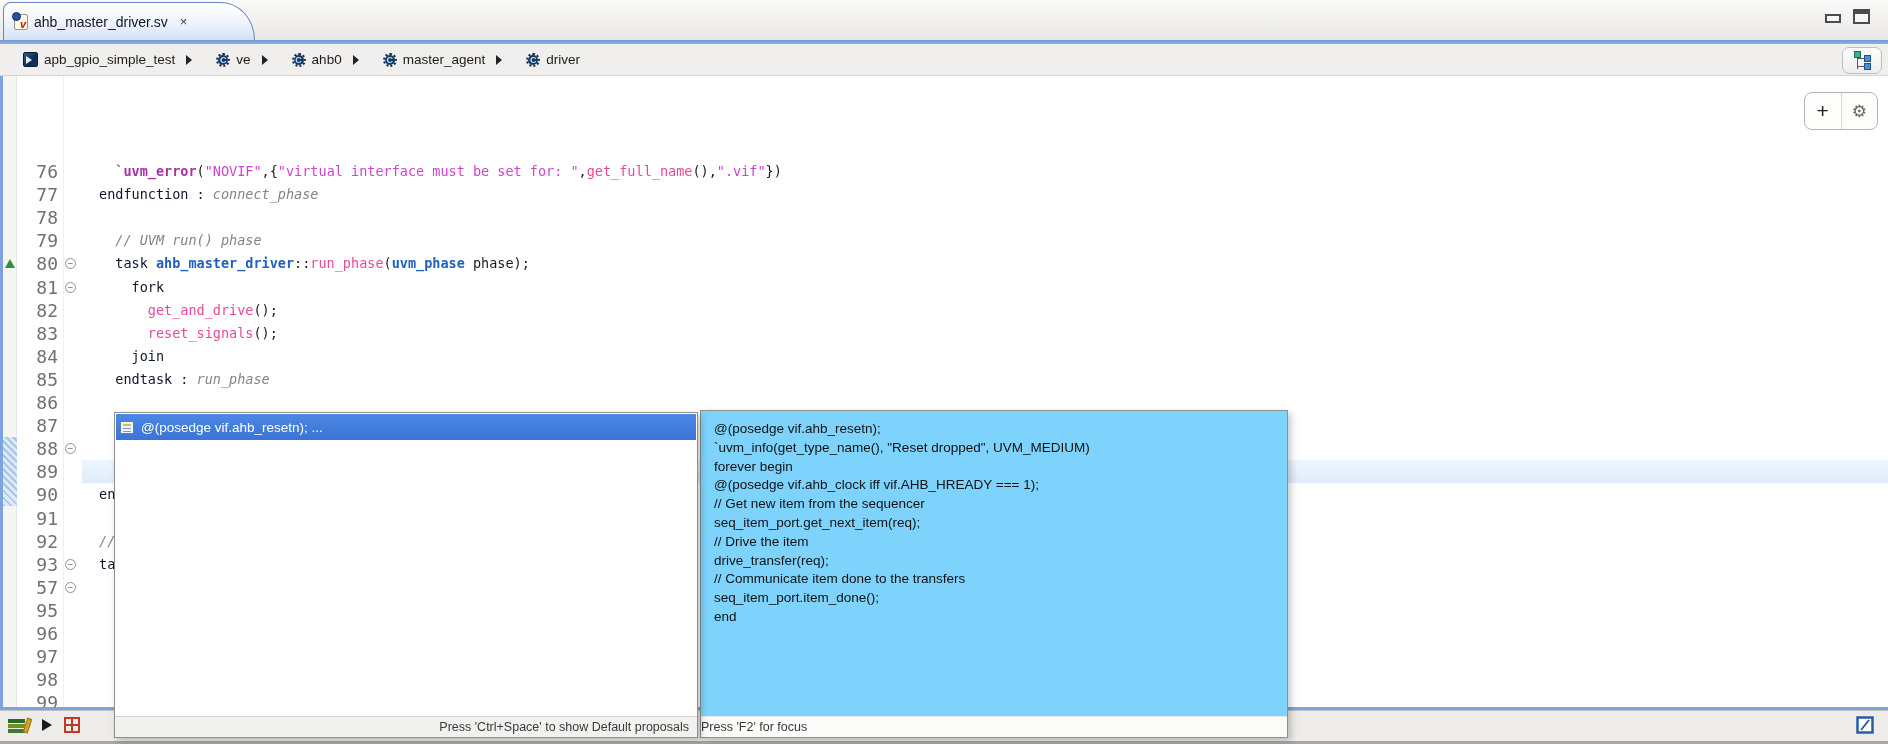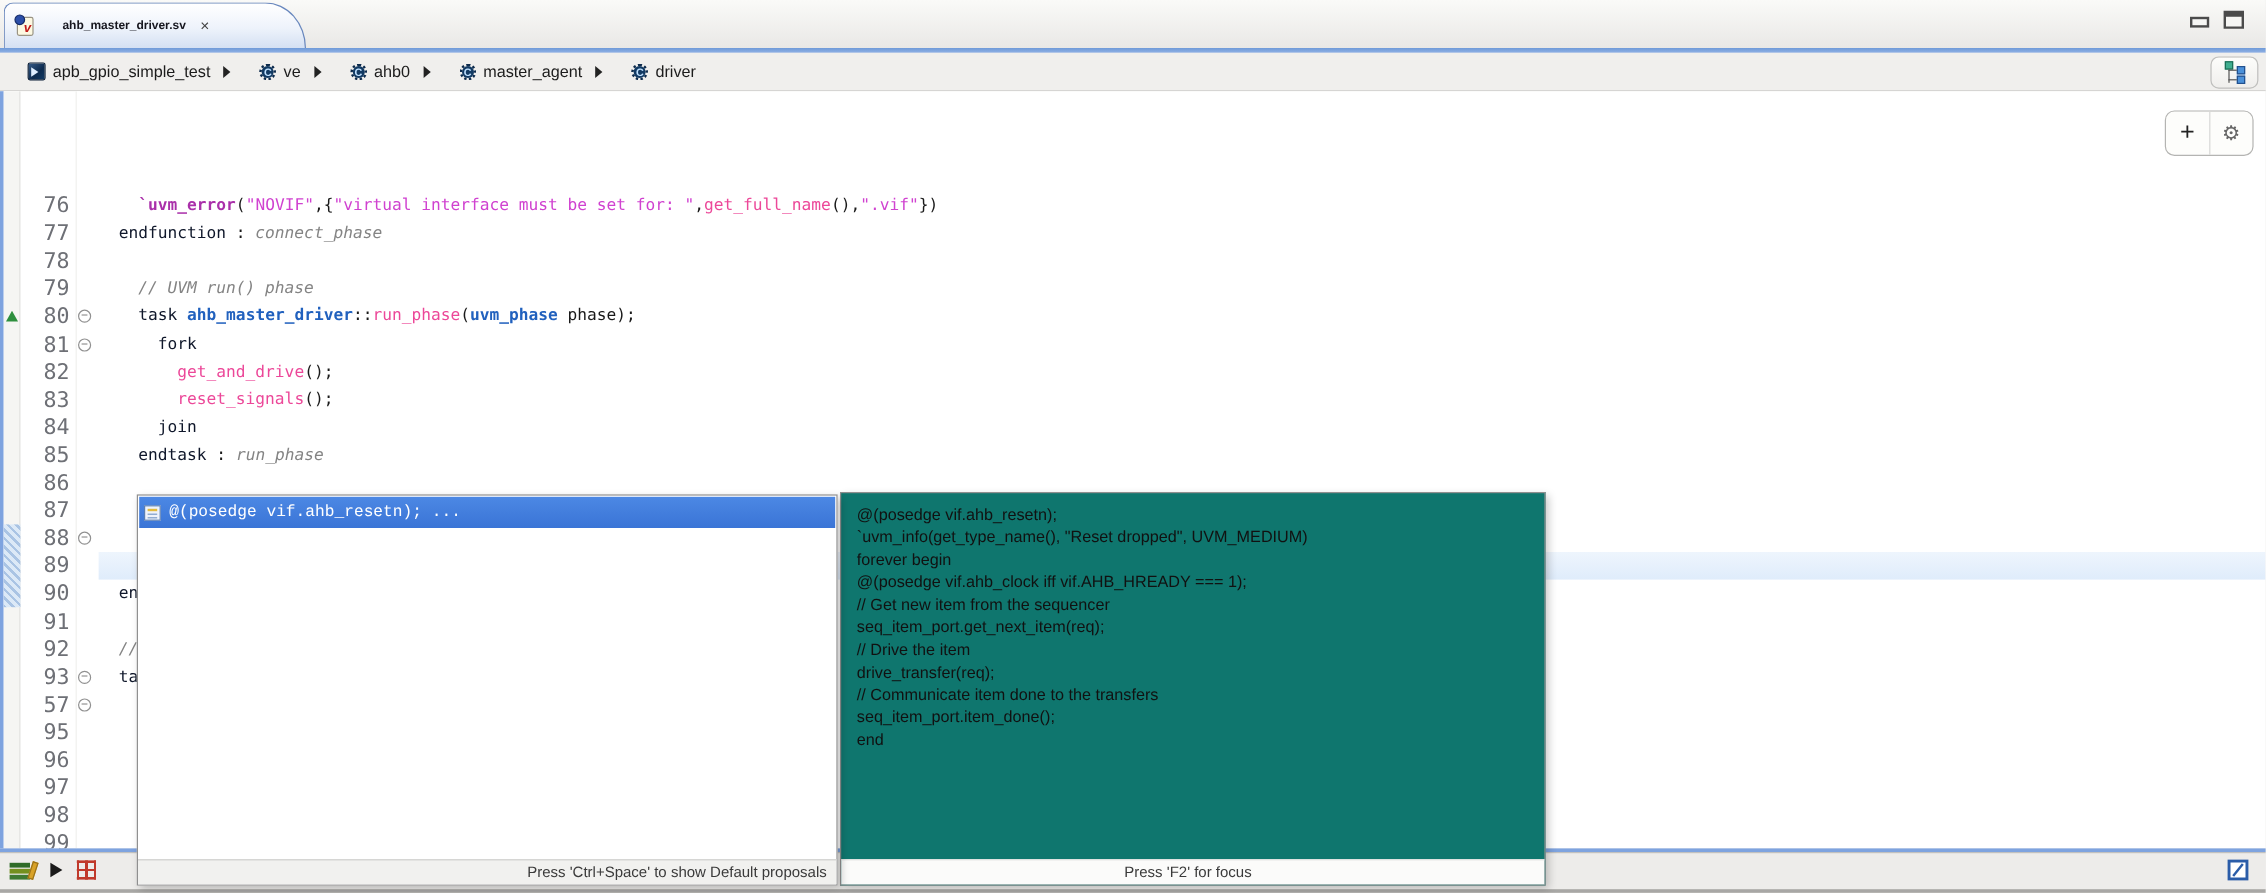--- a/index.html
+++ b/index.html
@@ -8,21 +8,21 @@
   .screen { position:absolute; left:0; top:0; width:1888px; height:744px; background:#efeeec; }
 
   
   .tabbar { position:absolute; left:0; top:0; width:1888px; height:40px;
             background:linear-gradient(#fafaf8,#e9e8e6); }
   .tab { position:absolute; left:3px; top:2px; height:38px; width:252px;
          background:linear-gradient(#ffffff,#eef3fb 55%,#d4e0f3);
          border:1px solid #6786bd; border-bottom:none;
          border-top-left-radius:8px; border-top-right-radius:34px 38px;
          display:flex; align-items:center; padding:0 26px 0 10px; }
-  .tab-label { font-size:10px; font-weight:700; color:#16161e; margin:0 10px 0 24px; white-space:nowrap; }
+  .tab-label { font-size:14px; font-weight:400; color:#16161e; margin:0 10px 0 6px; white-space:nowrap; }
   .tab-close { font-size:13px; color:#444; cursor:default; margin-left:2px; }
   .sv-doc-icon { position:relative; width:14px; height:16px; background:#fdf9e2; border:1px solid #9a9484;
                  border-radius:2px; flex:0 0 auto; }
   .sv-doc-icon::before { content:""; position:absolute; left:-3px; top:-3px; width:7px; height:7px;
                  border-radius:50%; background:#2b4ea8; border:1px solid #142a66; }
   .sv-doc-icon::after { content:"v"; position:absolute; right:1px; bottom:-1px; color:#c01818;
                  font-size:11px; font-weight:bold; font-style:italic; line-height:11px; }
   .win-btn { position:absolute; cursor:default; }
   .min-btn { right:47px; top:14px; width:16px; height:9px; border:2px solid #4b4b4b; background:#f6f6f4; }
   .max-btn { right:18px; top:9px; width:17px; height:15px; border:2px solid #4b4b4b; border-top-width:5px; background:#f6f6f4; }
@@ -85,35 +85,35 @@
   .float-btns { position:absolute; right:10px; top:16px; width:74px; height:38px; border:1px solid #b4b4b2;
         border-radius:8px; background:#fdfdfb; display:flex; }
   .float-btns .fb { flex:1; display:flex; align-items:center; justify-content:center; }
   .fb-plus { font-size:21px; color:#222; border-right:1px solid #d8d8d6; }
   .fb-gear { font-size:17px; color:#666; }
 
   
   .ca-list { position:absolute; left:114px; top:412px; width:584px; height:326px; background:#fff;
         border:1px solid #8f8f8f; box-shadow:3px 3px 7px rgba(0,0,0,.22); z-index:50; }
   .ca-row-sel { position:absolute; left:1px; top:1px; right:1px; height:26px;
-        background:linear-gradient(#4c88e4,#3a74d6); display:flex; align-items:center; padding-left:4px;font-family:Liberation Mono, monospace; }
+        background:linear-gradient(#4c88e4,#3a74d6); display:flex; align-items:center; padding-left:4px; }
   .ca-row-label { color:#fff; font-size:13.5px; margin-left:7px; white-space:nowrap; }
   .tmpl-icon { position:relative; width:14px; height:13px; background:#eef3fc; border:1px solid #5a7fb5; flex:0 0 auto; }
   .tmpl-icon::before { content:""; position:absolute; left:2px; top:2px; right:2px; height:2px; background:#e3bb3e; }
   .tmpl-icon::after { content:""; position:absolute; left:2px; top:6px; right:2px; height:1px; background:#7a9cc8;
         box-shadow:0 3px 0 #7a9cc8; }
   .ca-footer { position:absolute; left:0; right:0; bottom:0; height:21px; background:#f1f1ef;
         border-top:1px solid #cfcfcd; font-size:12.5px; color:#3a3a3a; text-align:right;
         line-height:20px; padding-right:8px; }
-  .ca-preview { position:absolute; left:700px; top:410px; width:588px; height:328px; background:#0f766e;
+  .ca-preview { position:absolute; left:700px; top:410px; width:588px; height:328px; background:#7dd3fc;
         border:1px solid #8f8f8f; box-shadow:3px 3px 7px rgba(0,0,0,.22); z-index:40; }
   .ca-preview-body { position:absolute; left:0; top:0; right:0; bottom:21px; padding:9px 13px; overflow:hidden; }
   .pv-line { font-size:13.5px; color:#111; line-height:18.8px; white-space:pre; }
   .pv-footer { position:absolute; left:0; right:0; bottom:0; height:21px; background:#fbfbfa;
-        border-top:1px solid #e4e4e2; font-size:12.5px; color:#3a3a3a; text-align:center;
+        border-top:1px solid #e4e4e2; font-size:12.5px; color:#3a3a3a; text-align:left;
         line-height:20px; padding-right:8px; }
 
   
   .focus-bottom { position:absolute; left:0; top:707px; width:1888px; height:3px; background:#7ea3df; }
   .bottom-strip { position:absolute; left:0; top:710px; width:1888px; height:34px; background:#edecea;
         border-top:1px solid #c2c1bf; border-bottom:3px solid #a8a7a5; }
   .books-icon { position:absolute; left:8px; top:6px; width:26px; height:19px; }
   .books-icon i { position:absolute; left:0; width:17px; height:4px; }
   .books-icon .b1 { top:2px; background:#2e6b28; }
   .books-icon .b2 { top:7px; background:#74901f; }

